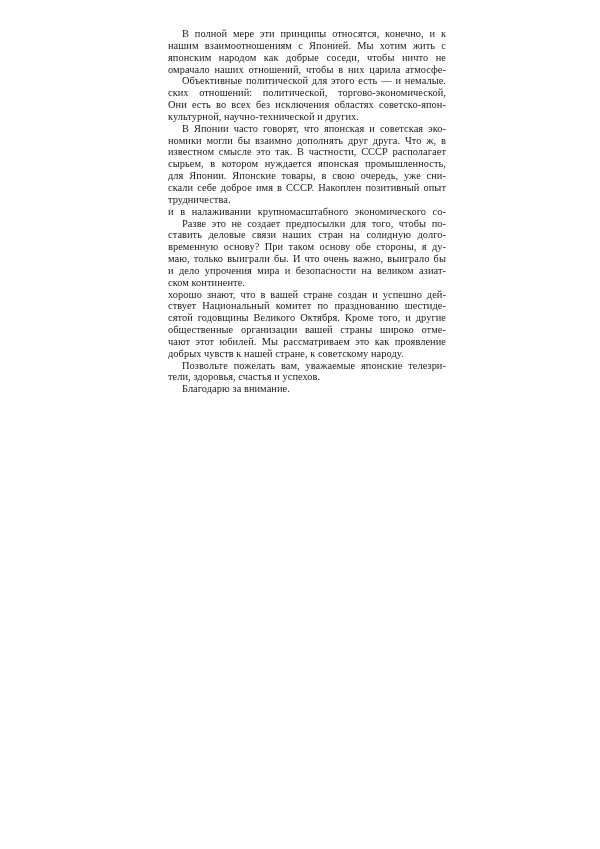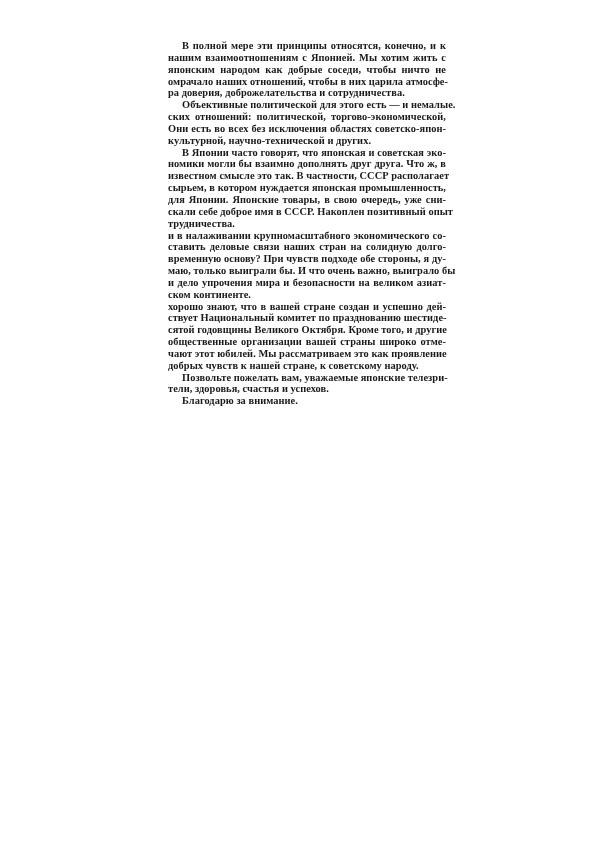--- a/index.html
+++ b/index.html
@@ -1,17 +1,17 @@
 <!DOCTYPE html>
 <html><head>
 <meta charset="utf-8">
 <style>
   html, body { margin:0; padding:0; }
   body { width:600px; height:849px; background:#ffffff; position:relative; overflow:hidden; }
-  .page { position:absolute; left:168px; top:40px; width:278px;font-weight:bold; }
+  .page { position:absolute; left:168px; top:28px; width:278px; }
   .line {
     font-family: "Liberation Serif", "DejaVu Serif", serif;
     font-size: 10.4px;
     line-height: 11.85px;
     height: 11.85px;
     color: #1a1a1a;
     white-space: nowrap;
     text-align: justify;
     text-align-last: justify;
     letter-spacing: 0.05px;
@@ -22,21 +22,20 @@
 </head>
 <body>
 
 <div class="page">
 
   <div>
     <div class="line indent">В полной мере эти принципы относятся, конечно, и к</div>
     <div class="line">нашим взаимоотношениям с Японией. Мы хотим жить с</div>
     <div class="line">японским народом как добрые соседи, чтобы ничто не</div>
     <div class="line">омрачало наших отношений, чтобы в них царила атмосфе-</div>
-    <div class="line last">ра доверия, доброжелательства и сотрудничества.</div>
   </div>
 
   <div>
     <div class="line indent">Объективные политической для этого есть — и немалые.</div>
     <div class="line">ских отношений: политической, торгово-экономической,</div>
     <div class="line">Они есть во всех без исключения областях советско-япон-</div>
     <div class="line last">культурной, научно-технической и других.</div>
   </div>
 
   <div>
@@ -44,22 +43,23 @@
     <div class="line">номики могли бы взаимно дополнять друг друга. Что ж, в</div>
     <div class="line">известном смысле это так. В частности, СССР располагает</div>
     <div class="line">сырьем, в котором нуждается японская промышленность,</div>
     <div class="line">для Японии. Японские товары, в свою очередь, уже сни-</div>
     <div class="line">скали себе доброе имя в СССР. Накоплен позитивный опыт</div>
     <div class="line last">трудничества.</div>
     <div class="line">и в налаживании крупномасштабного экономического со-</div>
   </div>
 
   <div>
+    <div class="line indent">Разве это не создает предпосылки для того, чтобы по-</div>
     <div class="line">ставить деловые связи наших стран на солидную долго-</div>
-    <div class="line">временную основу? При чувств подходе обе стороны, я ду-</div>
+    <div class="line">временную основу? При таком основу обе стороны, я ду-</div>
     <div class="line">маю, только выиграли бы. И что очень важно, выиграло бы</div>
     <div class="line">и дело упрочения мира и безопасности на великом азиат-</div>
     <div class="line last">ском континенте.</div>
   </div>
 
   <div>
     <div class="line">хорошо знают, что в вашей стране создан и успешно дей-</div>
     <div class="line">ствует Национальный комитет по празднованию шестиде-</div>
     <div class="line">сятой годовщины Великого Октября. Кроме того, и другие</div>
     <div class="line">общественные организации вашей страны широко отме-</div>

